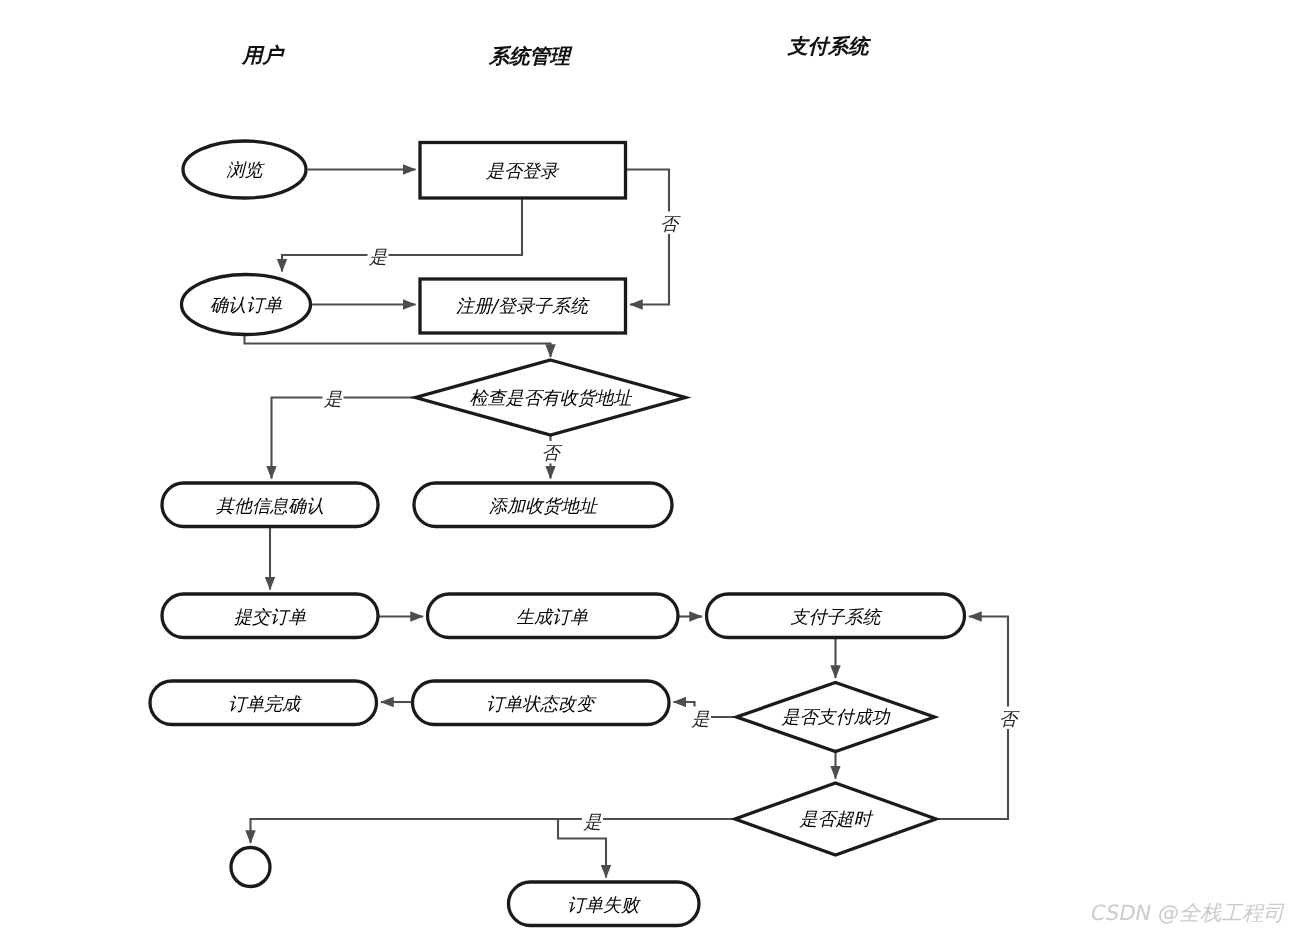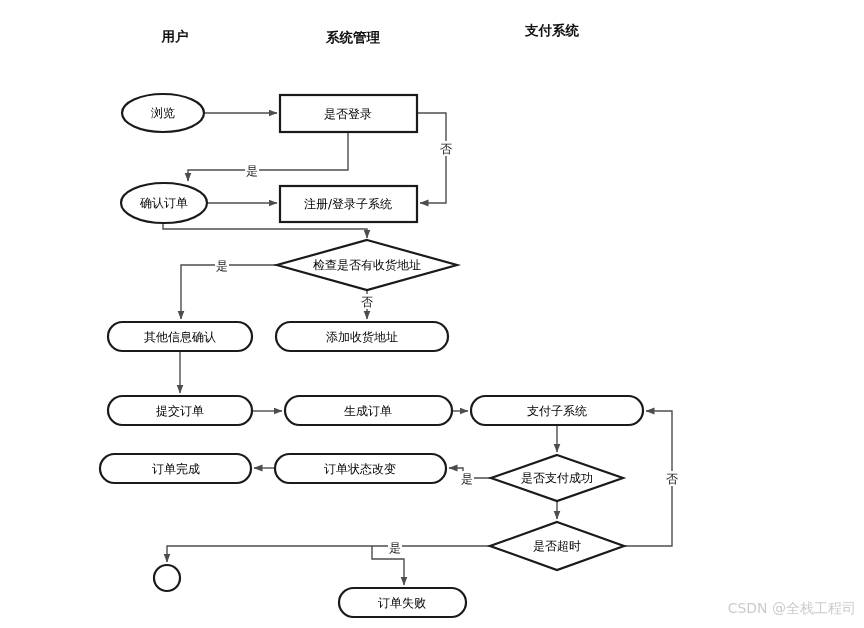--- a/index.html
+++ b/index.html
@@ -3,20 +3,21 @@
 <meta charset="utf-8">
 <style>
   html, body { margin: 0; padding: 0; background: #ffffff; }
   .canvas-wrap {
     position: relative;
     width: 864px;
     height: 628px;
     background: #ffffff;
     font-family: "DejaVu Sans", "Liberation Sans", sans-serif;
     overflow: hidden;
+    font-style: italic;
   }
   svg { display: block; }
   .lane-title {
     font-family: "DejaVu Sans", "Liberation Sans", sans-serif;
     font-size: 13.5px;
     font-weight: 600;
     fill: #111111;
     text-anchor: middle;
   }
   .node-label {

